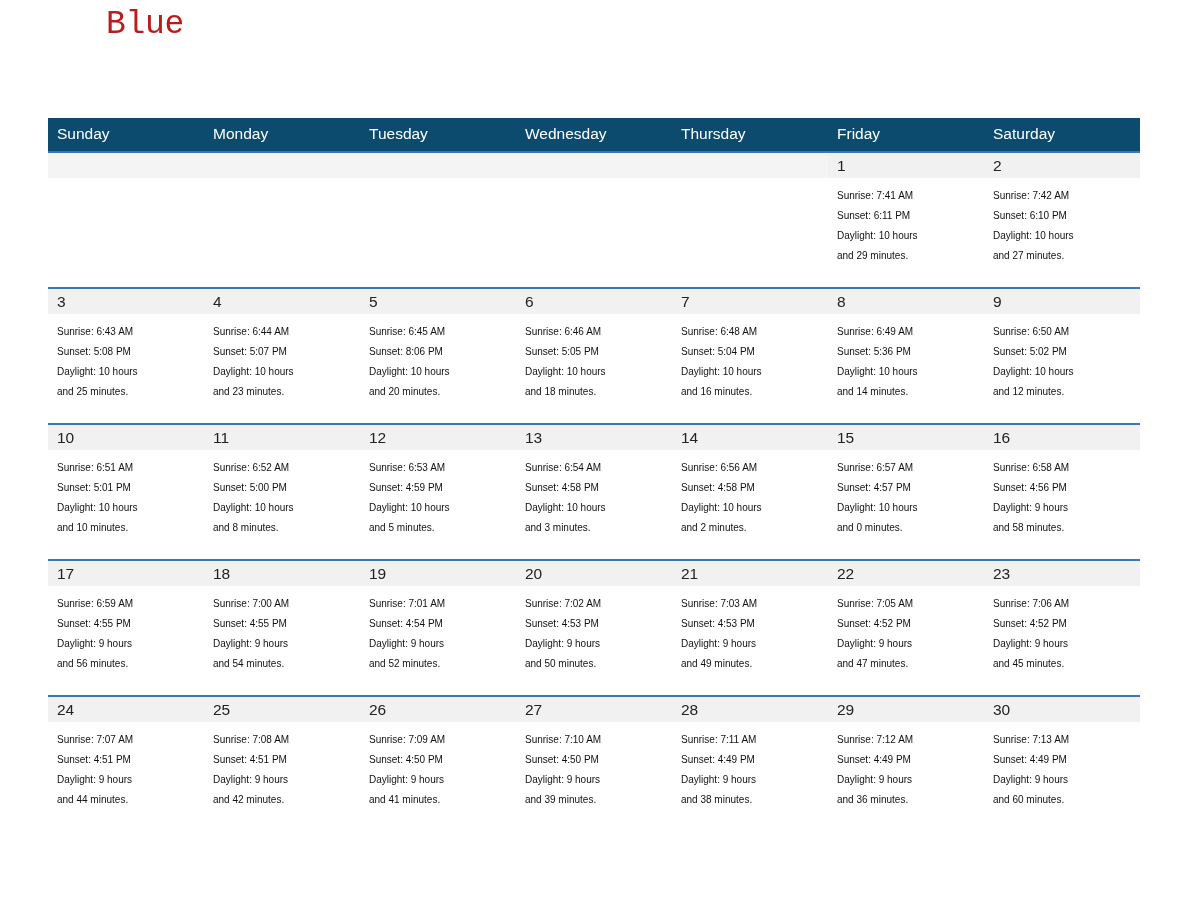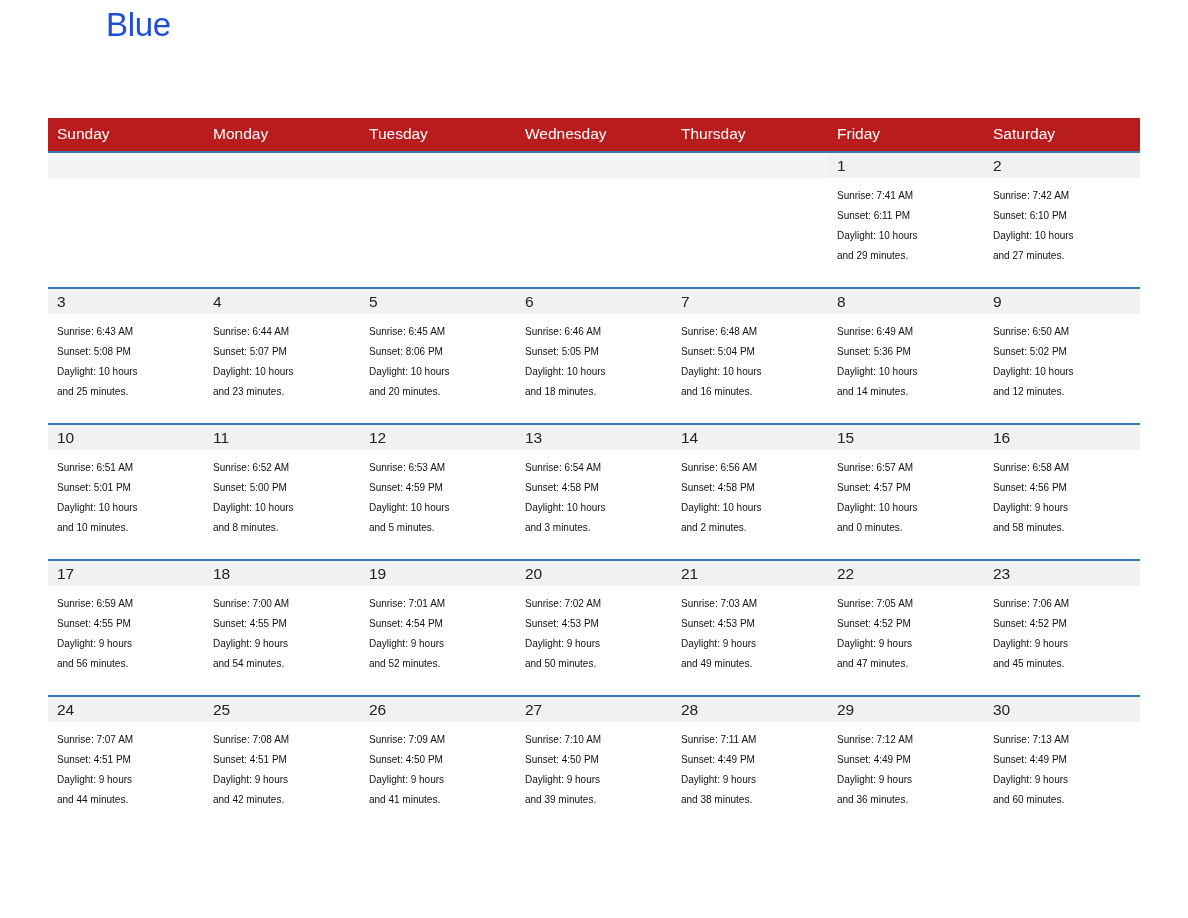--- a/index.html
+++ b/index.html
@@ -52,23 +52,24 @@
     height: 0;
     border-left: 42px solid #1472b8;
     border-bottom: 28px solid transparent;
     vertical-align: -6px;
     margin-left: -2px;
   }
   .logo-row2 {
     margin-top: -8px;
     margin-left: 48px;
     font-size: 33px;
-    color: #1d4ed8;
+    color: #b91c1c;
     line-height: 38px;
     letter-spacing: -0.3px;
+    font-family: Liberation Mono, monospace;
   }
   .title-block {
     position: absolute;
     right: 0;
     top: 8px;
     text-align: right;
   }
   .month-title {
     font-size: 40px;
     font-weight: normal;
@@ -84,21 +85,21 @@
     text-align: right;
   }
 
   
   .calendar {
     width: 1092px;
     border-collapse: collapse;
     table-layout: fixed;
   }
   .calendar th {
-    background: #b91c1c;
+    background: #0c4a6e;
     color: #ffffff;
     font-weight: normal;
     font-size: 15.5px;
     text-align: left;
     padding: 7px 0 8px 9px;
     height: 17px;
     border: none;
   }
   .calendar td {
     vertical-align: top;

